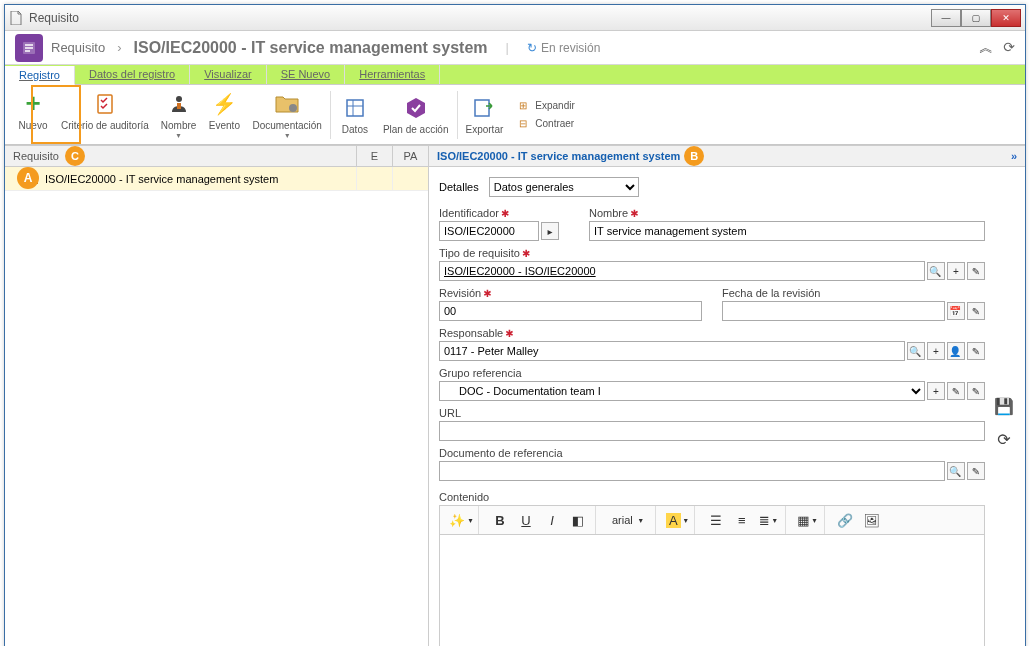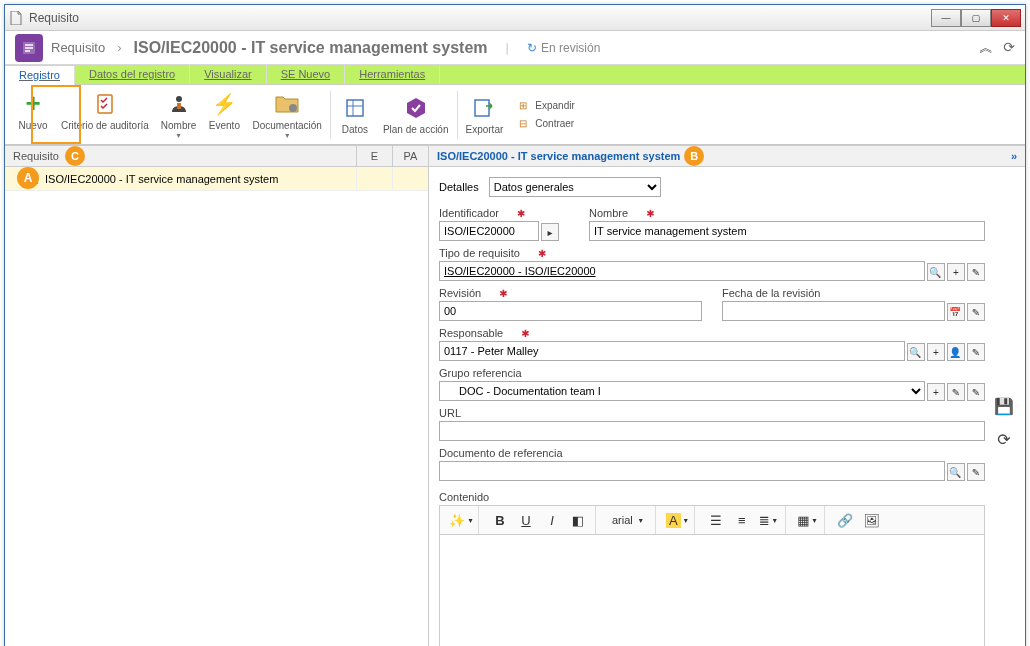--- a/index.html
+++ b/index.html
@@ -52,23 +52,23 @@
 .detail-header { height:22px; background:#f1f1f1; border-top:1px solid #ccc; border-bottom:1px solid #ccc; display:flex; align-items:center; padding:0 8px; font-size:11px; font-weight:bold; color:#155fb0; position:relative;}
 .detail-header .expand-btn { margin-left:auto; font-size:11px; color:#2365c2; cursor:pointer;}
 .detail-body { flex:1; overflow:auto; padding:10px 10px; display:flex; gap:8px;}
 .form-col { flex:1; }
 .side-col { width:22px; display:flex; flex-direction:column; align-items:center; gap:14px; padding-top:220px; color:#444;}
 .side-col span { cursor:pointer; font-size:16px;}
 
 .form-row { display:flex; gap:20px; margin-bottom:6px;}
 .form-group { display:flex; flex-direction:column; font-size:11px; color:#444;}
 .form-group.full { flex:1;}
-.lbl { margin-bottom:2px; display:flex; align-items:center; gap:18px;}
+.lbl { margin-bottom:2px; display:flex; align-items:center; gap:2px;}
 .req { color:#c23; font-size:10px;}
-.ctrl-row { display:flex; align-items:flex-end; gap:2px;}
+.ctrl-row { display:flex; align-items:center; gap:2px;}
 .txt { height:20px; border:1px solid #aaa; padding:0 4px; font-size:11px; background:#fff;}
 .sel { height:20px; border:1px solid #aaa; font-size:11px; background:#fff;}
 .icon-btn { width:18px; height:18px; border:1px solid #aaa; background:#f6f6f6; display:flex; align-items:center; justify-content:center; font-size:10px; color:#333; cursor:pointer;}
 .details-select-row { display:flex; align-items:center; gap:10px; margin-bottom:10px; font-size:11px;}
 
 .editor-toolbar { border:1px solid #ccc; background:#fafafa; height:30px; display:flex; align-items:center; padding:0 4px; gap:4px;}
 .tb-group { display:flex; align-items:center; border-right:1px solid #ddd; padding:0 6px; height:100%; gap:4px;}
 .tb-group:last-child { border-right:none;}
 .tb-btn { width:22px; height:22px; display:flex; align-items:center; justify-content:center; font-size:13px; color:#333; cursor:pointer;}
 .tb-btn.wide { width:auto; padding:0 6px; font-size:11px; gap:3px;}
@@ -254,21 +254,21 @@
       <div class="detail-header">
         <span>ISO/IEC20000 - IT service management system</span>
         <div class="badge" style="position:static;margin-left:4px;width:20px;height:20px;font-size:11px;">B</div>
         <span class="expand-btn">»</span>
       </div>
       <div class="detail-body">
         <div class="form-col">
 
           <div class="details-select-row">
             <span>Detalles</span>
-            <select class="sel" style="width:172px;">
+            <select class="sel" style="width:150px;">
               <option>Datos generales</option>
             </select>
           </div>
 
           <div class="form-row">
             <div class="form-group" style="width:130px;">
               <span class="lbl">
                   <span>Identificador</span>
                   <span class="req">✱</span>
                 </span>

